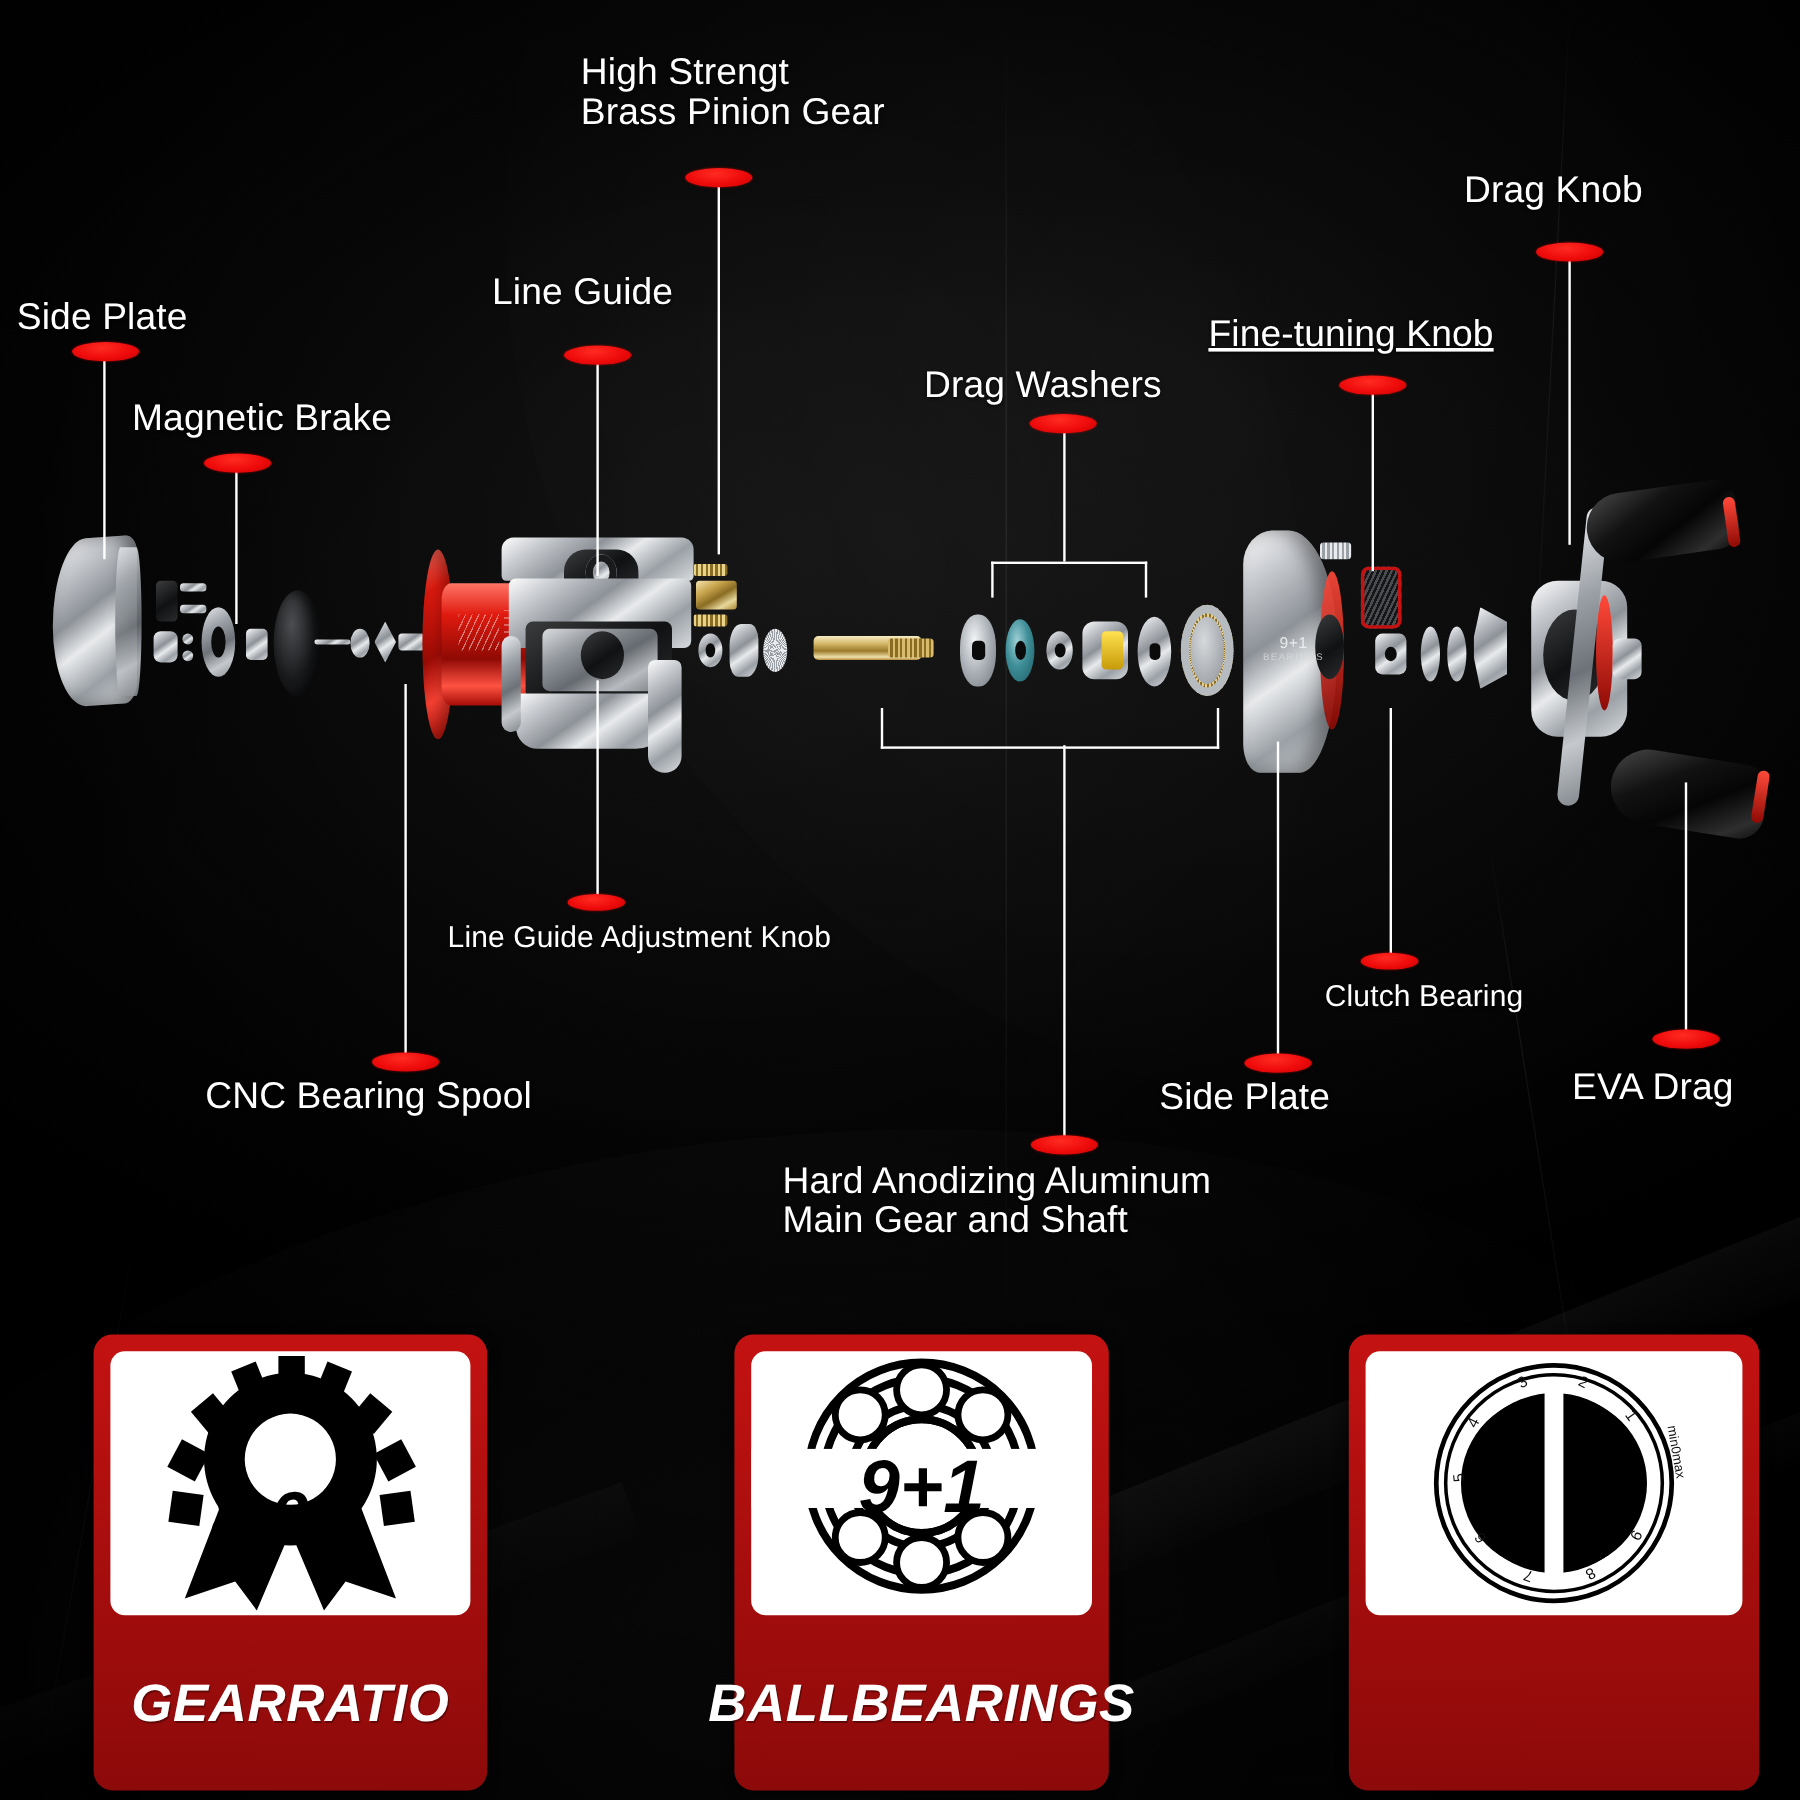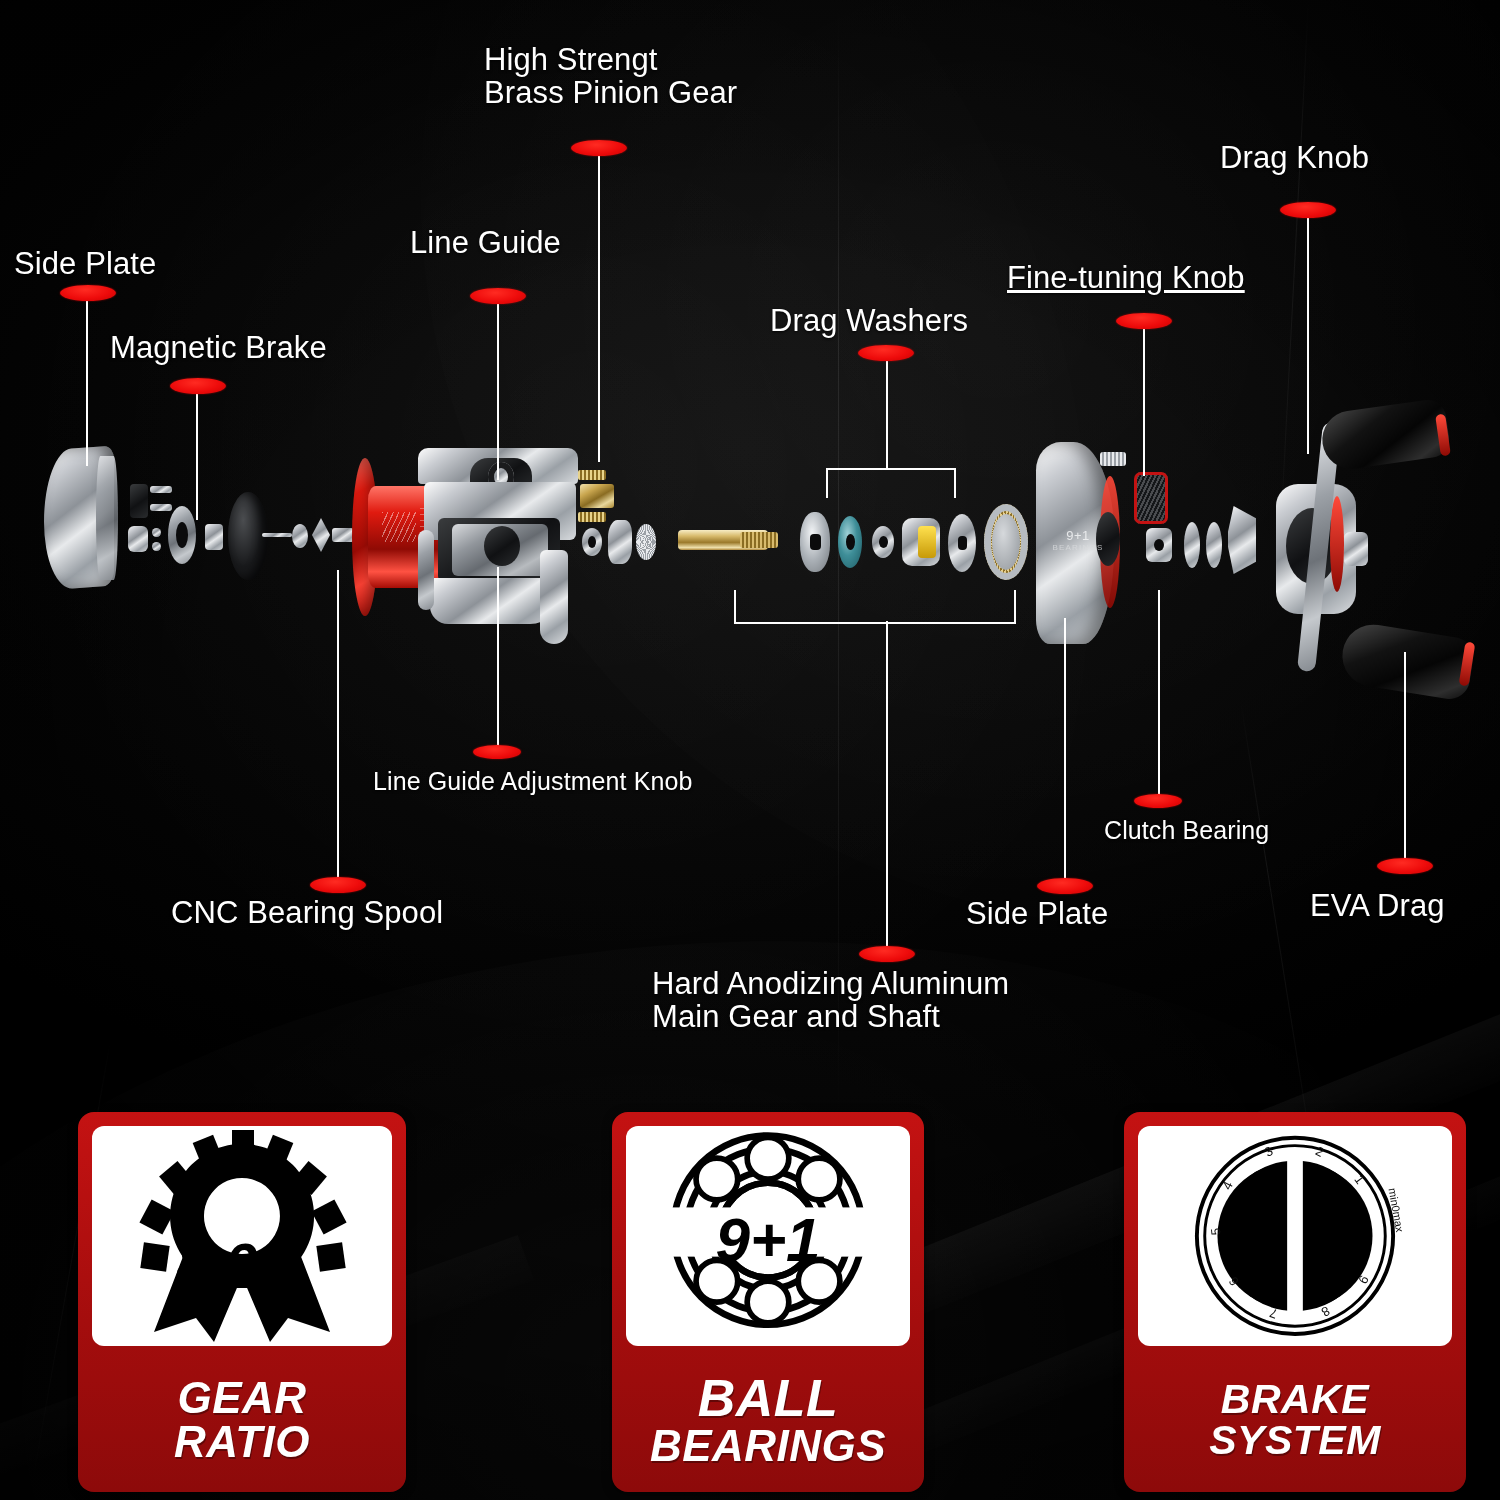--- a/index.html
+++ b/index.html
@@ -57,21 +57,21 @@
   .slot{position:absolute;border-radius:4px;background:#0b0b0c;}
 
   
   #badges{position:absolute;left:0;top:1108px;width:1500px;height:392px;}
   .badge{position:absolute;border-radius:16px;
         background:linear-gradient(180deg,#c41212 0%,#a40d0d 55%,#8d0a0a 100%);
         box-shadow:0 2px 10px rgba(0,0,0,.6);}
   .badge .panel{position:absolute;left:14px;right:14px;top:14px;height:220px;
         background:#fff;border-radius:12px;overflow:hidden;}
   .badge .cap{position:absolute;left:8px;right:8px;bottom:8px;height:128px;
-        display:flex;flex-direction:column;align-items:center;justify-content:center;
+        display:flex;flex-direction:row;align-items:center;justify-content:center;
         color:#fff;font-style:italic;font-weight:bold;line-height:1.0;}
   .badge .cap span{display:block;text-align:center;letter-spacing:.5px;
         text-shadow:1px 2px 0 rgba(0,0,0,.35);}
 
   .gearicon{position:absolute;inset:0;}
   .ratio-txt{position:absolute;left:0;right:0;top:104px;text-align:center;
         font-style:italic;font-weight:bold;font-size:60px;color:#000;letter-spacing:-1px;}
   .bb-txt{position:absolute;left:0;right:0;top:78px;text-align:center;
         font-style:italic;font-weight:bold;font-size:62px;color:#000;}
   .dialnum{position:absolute;font-size:13px;color:#111;font-weight:400;}
@@ -364,21 +364,21 @@
               <circle cx="96" cy="164" r="22"></circle>
               <circle cx="204" cy="164" r="22"></circle>
               <circle cx="150" cy="186" r="22"></circle>
             </g>
           </g>
           <rect x="0" y="86" width="300" height="52" fill="#fff"></rect>
         </svg>
         <div class="bb-txt">9+1</div>
       </div>
       <div class="cap">
-        <span style="font-size:52px;">BALL</span>
+        <span style="font-size:44px;">BALL</span>
         <span style="font-size:44px;">BEARINGS</span>
       </div>
     </div>
 
     <div class="badge" style="left:1124px;top:4px;width:342px;height:380px;">
       <div class="panel">
         <svg class="gearicon" viewBox="0 0 320 224">
           <circle cx="160" cy="112" r="100" fill="none" stroke="#000" stroke-width="4"></circle>
           <circle cx="160" cy="112" r="92" fill="none" stroke="#000" stroke-width="3"></circle>
           <circle cx="160" cy="112" r="74" fill="none" stroke="#000" stroke-width="5"></circle>
@@ -393,17 +393,16 @@
           <div class="dialnum" style="left:236px;top:78px;transform:rotate(80deg);font-size:11px;">min0max</div>
           <div class="dialnum" style="left:222px;top:146px;transform:rotate(118deg);">9</div>
           <div class="dialnum" style="left:184px;top:178px;transform:rotate(150deg);">8</div>
           <div class="dialnum" style="left:132px;top:180px;transform:rotate(200deg);">7</div>
           <div class="dialnum" style="left:92px;top:148px;transform:rotate(232deg);">6</div>
           <div class="dialnum" style="left:74px;top:98px;transform:rotate(264deg);">5</div>
           <div class="dialnum" style="left:86px;top:52px;transform:rotate(296deg);">4</div>
         </div>
       </div>
       <div class="cap">
-        <span style="font-size:41px;">BRAKE SYSTEM</span>
       </div>
     </div>
   </div>
 </div>
 
 </body></html>

